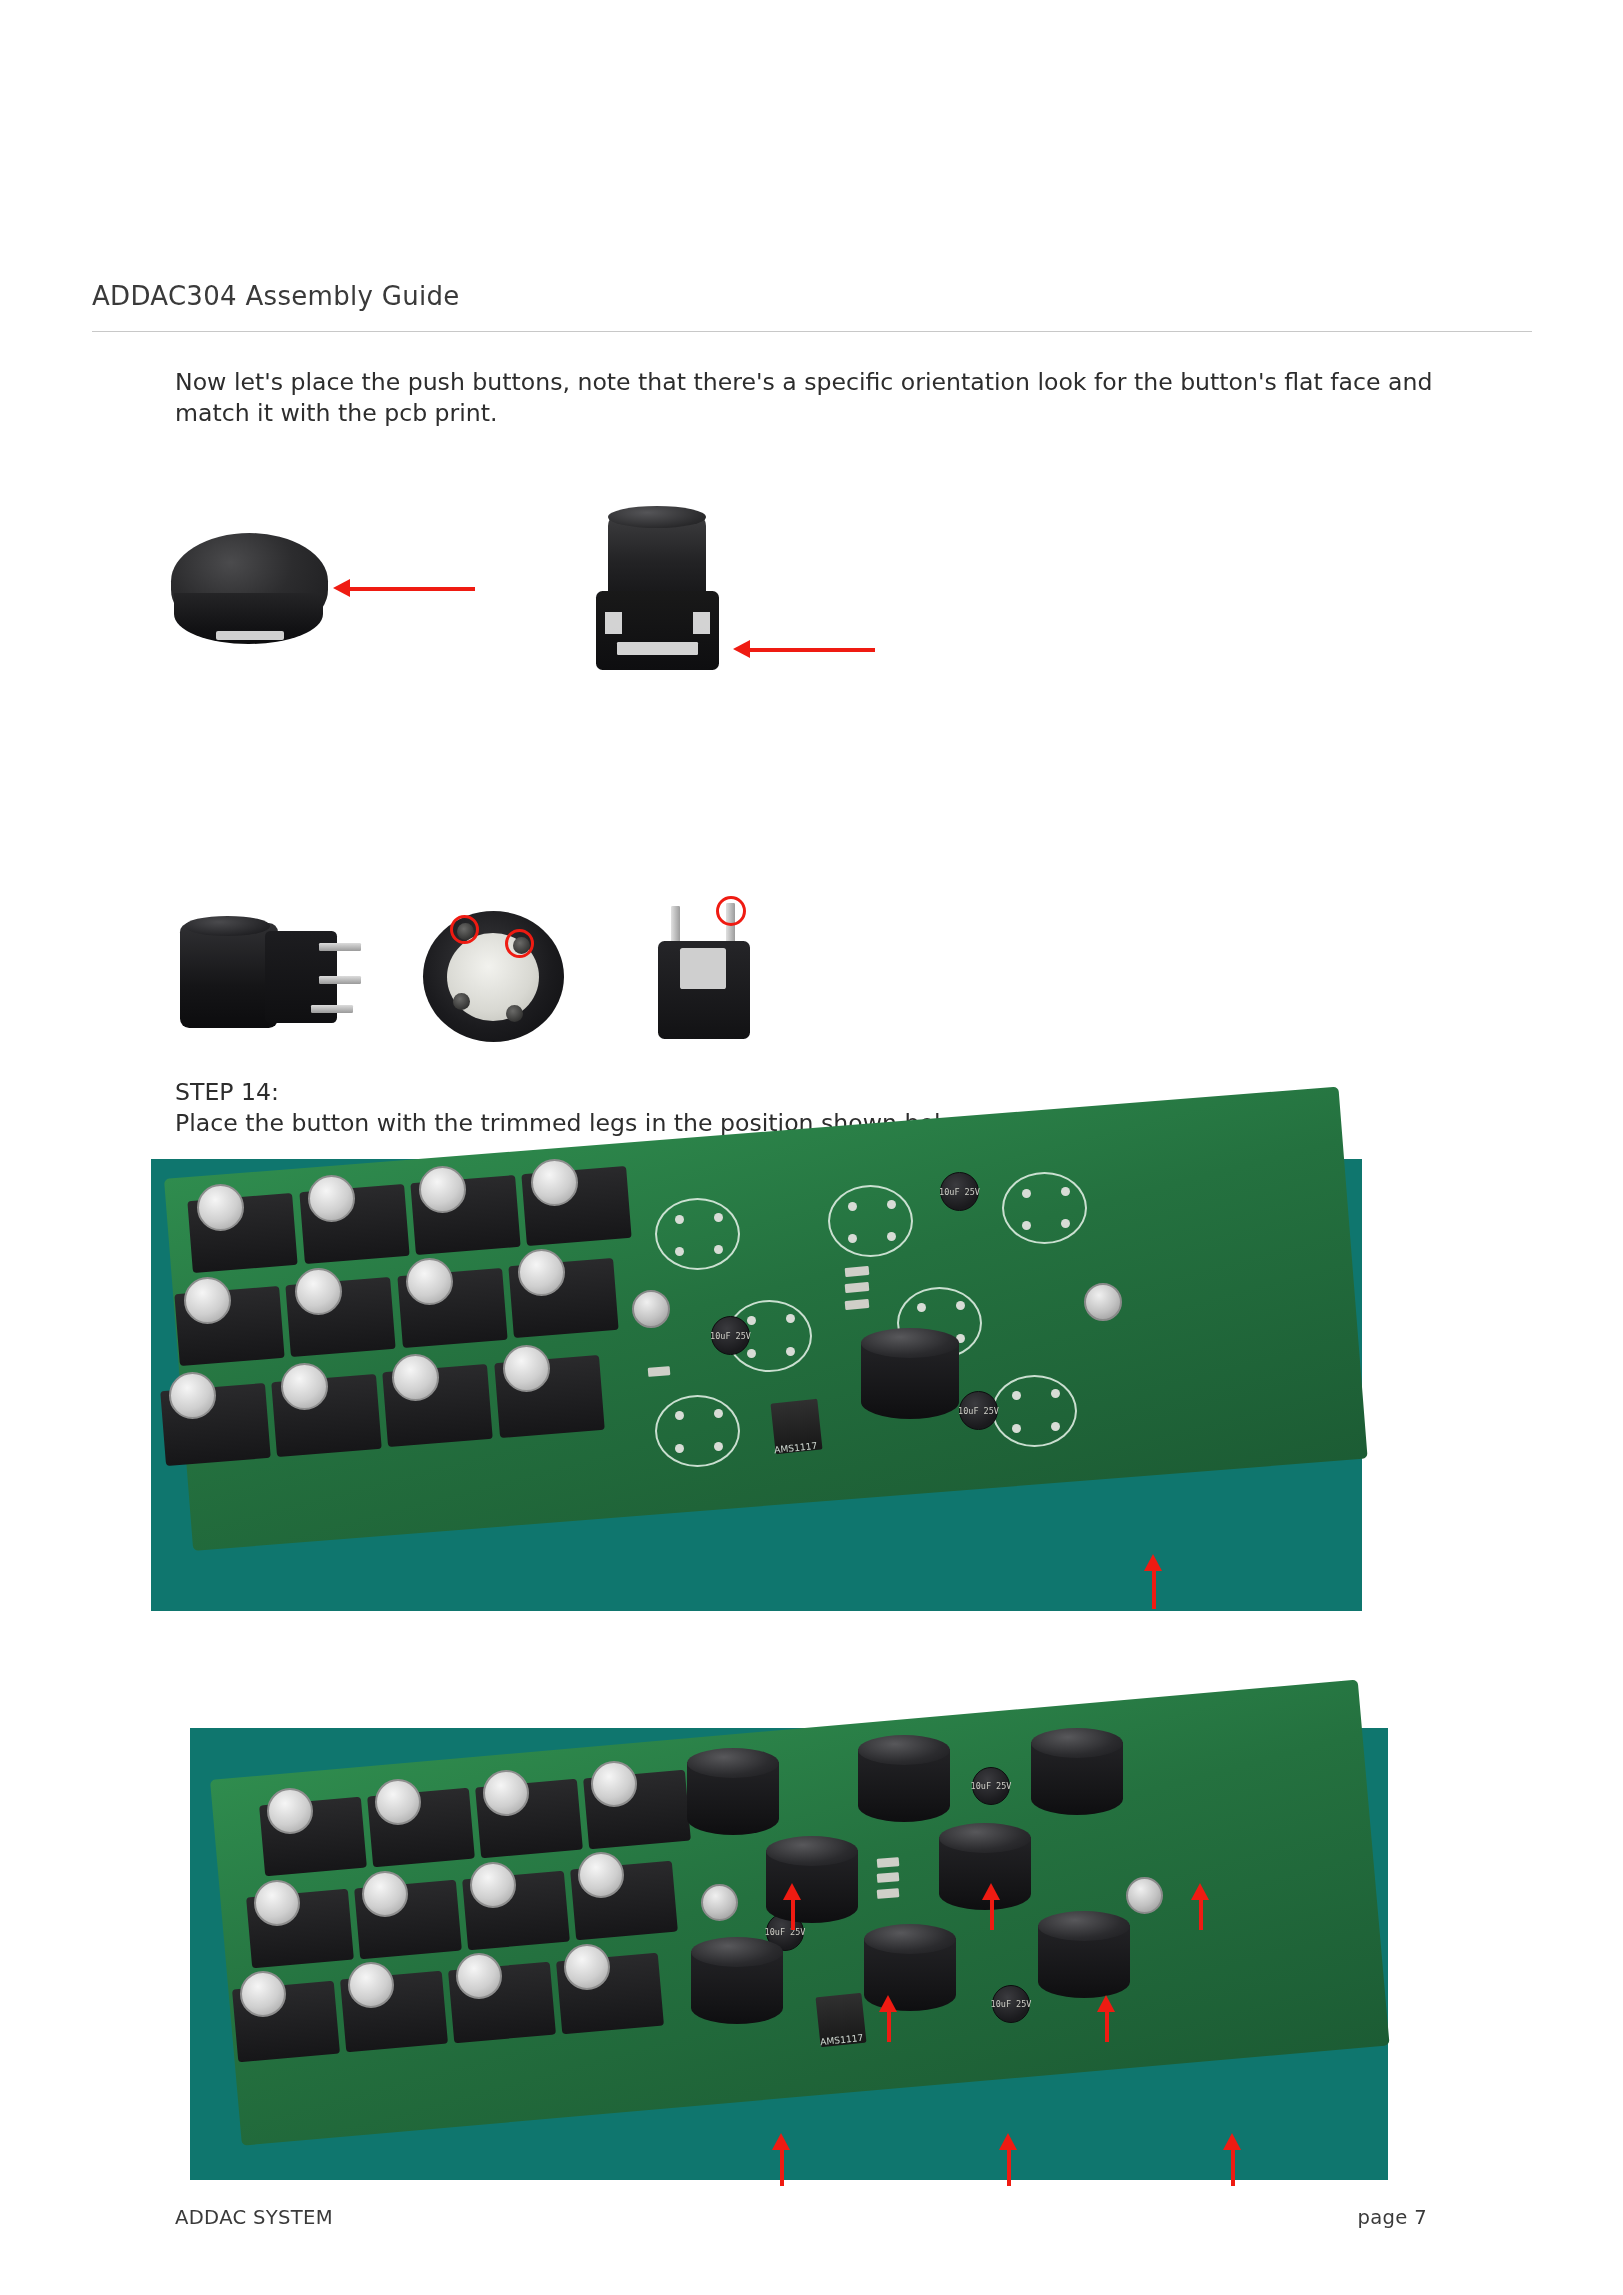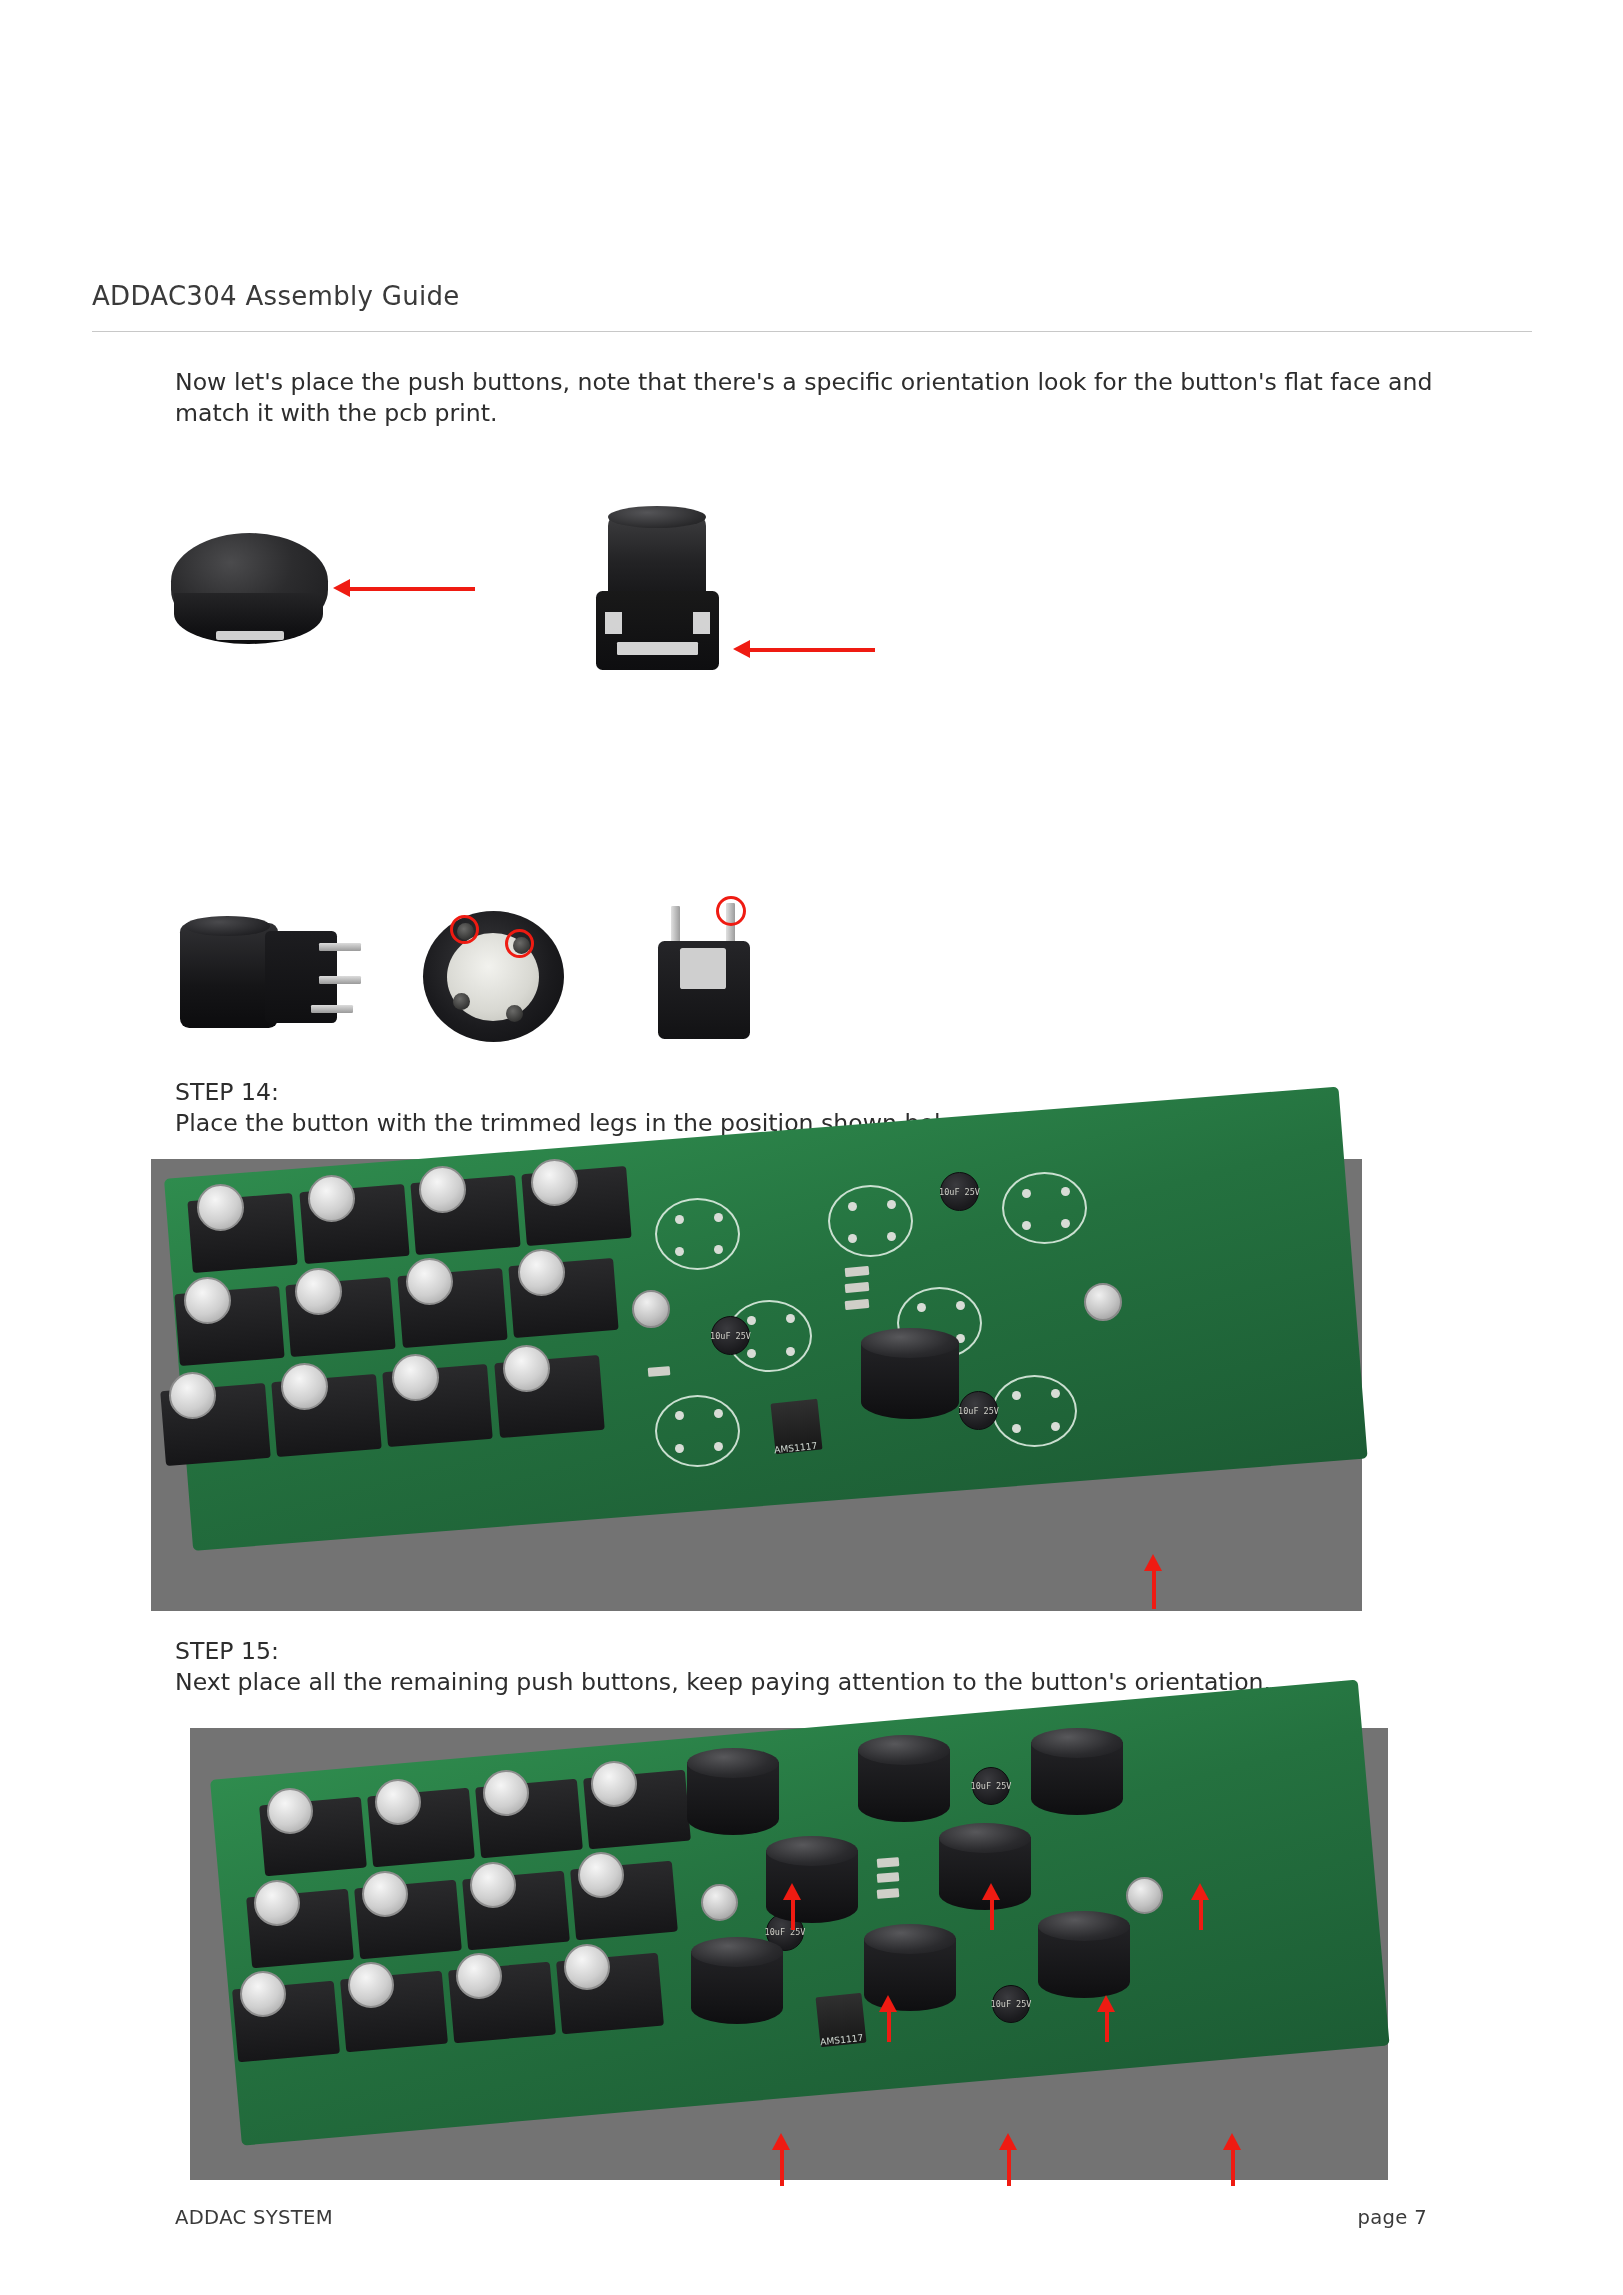--- a/index.html
+++ b/index.html
@@ -296,21 +296,21 @@
   .circle-mark {
     position: absolute;
     border: 3.3px solid #ef1b12;
     border-radius: 50%;
     box-sizing: border-box;
   }
 
   
   .pcb-photo {
     position: absolute;
-    background: #737373;
+    background: #0f766e;
   }
   .pcb-board {
     position: absolute;
     background: linear-gradient(170deg, #2f8c4e 0%, #24713f 45%, #1c5c34 100%);
     border-radius: 5.2px;
   }
   .pcb-jackblock {
     position: absolute;
     background: linear-gradient(180deg, #2a2a2c 0%, #161618 100%);
     border-radius: 3.9px;
@@ -568,24 +568,20 @@
     <div class="pcb-smd" style="left:497px; top:208px; width:22px; height:8.5px; transform:rotate(-5deg);"></div>
 
     <div class="pcb-button" style="left:710px; top:169px; width:98px; height:98px;">
       <div class="side" style="height:77px;"></div>
       <div class="top"></div>
     </div>
   </div>
 
   <div class="arrow-up" style="left:1152px; top:1568px; height:41px;"></div>
 
-  <div class="step" id="step15">
-    <div class="step-label">STEP 15:</div>
-    <div class="step-body">Next place all the remaining push buttons, keep paying attention to the button's orientation.</div>
-  </div>
 
   <div class="pcb-photo" style="left:190px; top:1728px; width:1198px; height:452px;">
 
     <div class="pcb-board" style="left:19.6px; top:52px; width:1152px; height:367px; transform: rotate(-5deg); transform-origin: 0 0;"></div>
 
     <div class="pcb-jackblock" style="left:72px; top:73px; width:102px; height:71px; transform:rotate(-5deg);"></div>
     <div class="pcb-jackblock" style="left:180px; top:64px; width:102px; height:71px; transform:rotate(-5deg);"></div>
     <div class="pcb-jackblock" style="left:288px; top:55px; width:102px; height:71px; transform:rotate(-5deg);"></div>
     <div class="pcb-jackblock" style="left:396px; top:46px; width:102px; height:71px; transform:rotate(-5deg);"></div>
 

